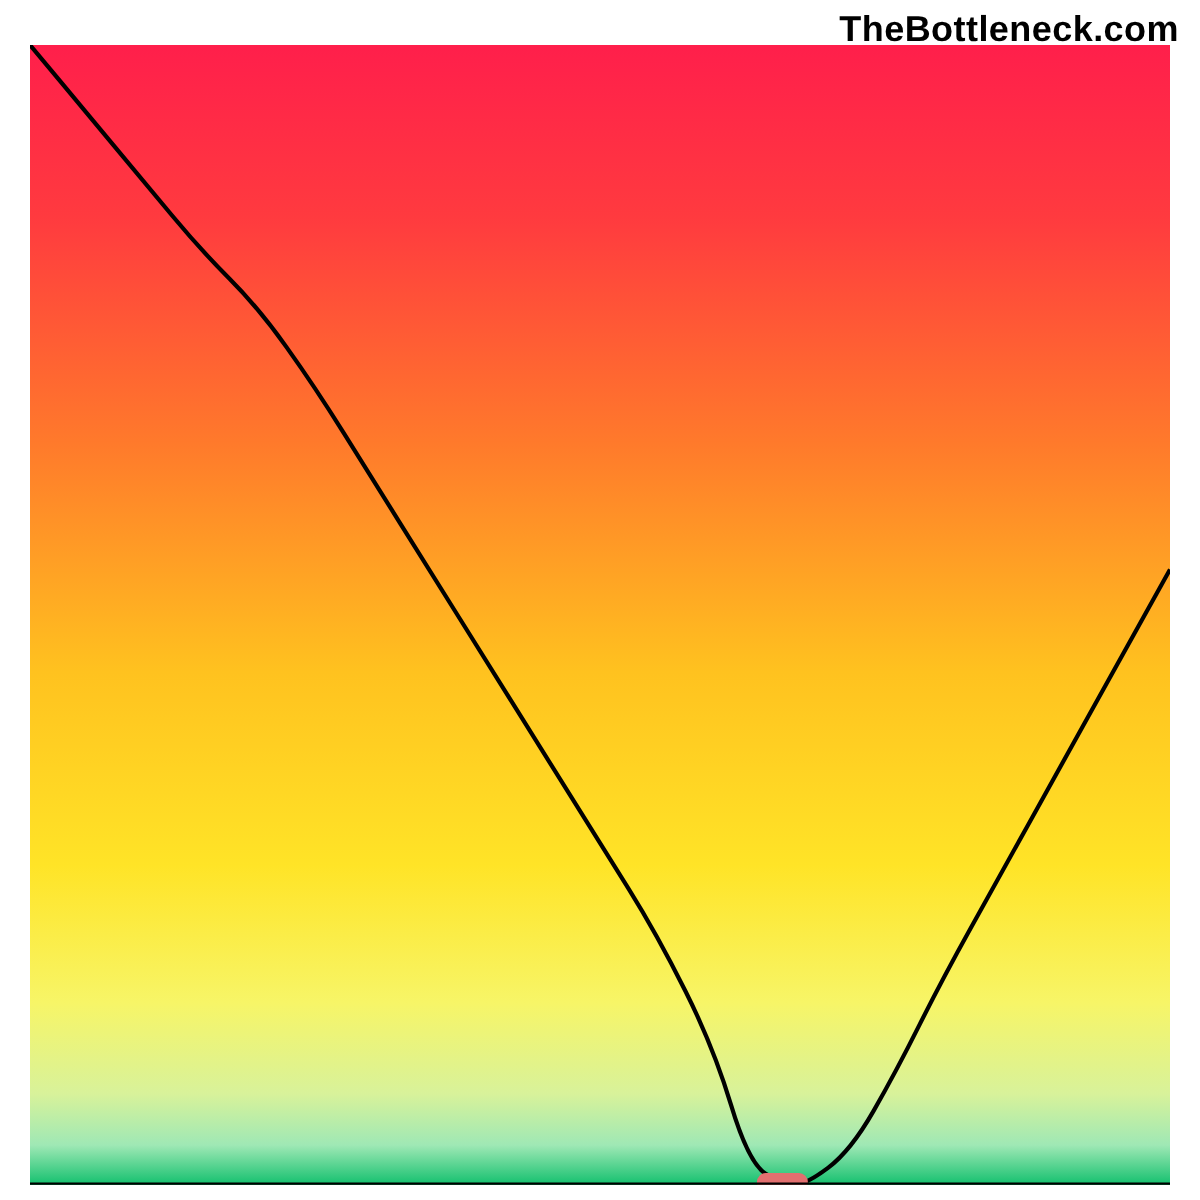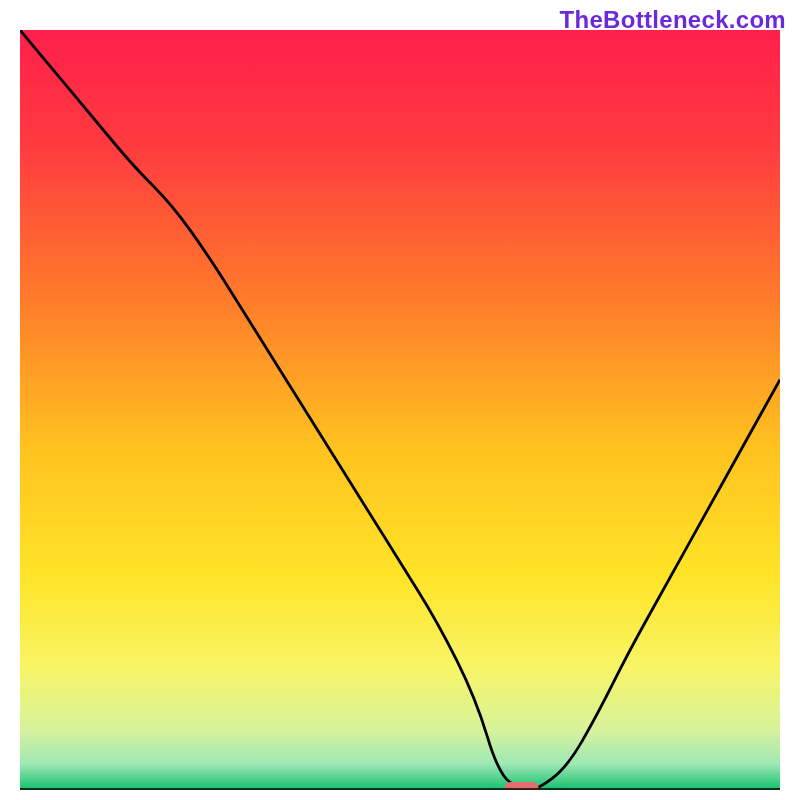--- a/index.html
+++ b/index.html
@@ -10,21 +10,21 @@
     background: #ffffff;
     overflow: hidden;
   }
   .watermark {
     position: absolute;
     top: 6px;
     right: 14px;
     font-family: Arial, Helvetica, sans-serif;
     font-size: 24px;
     font-weight: bold;
-    color: #6d28d9;
+    color: #000000;
     letter-spacing: 0.3px;
     z-index: 50;
   }
   .plot-area {
     position: absolute;
     left: 20px;
     top: 30px;
     width: 760px;
     height: 760px;
   }

